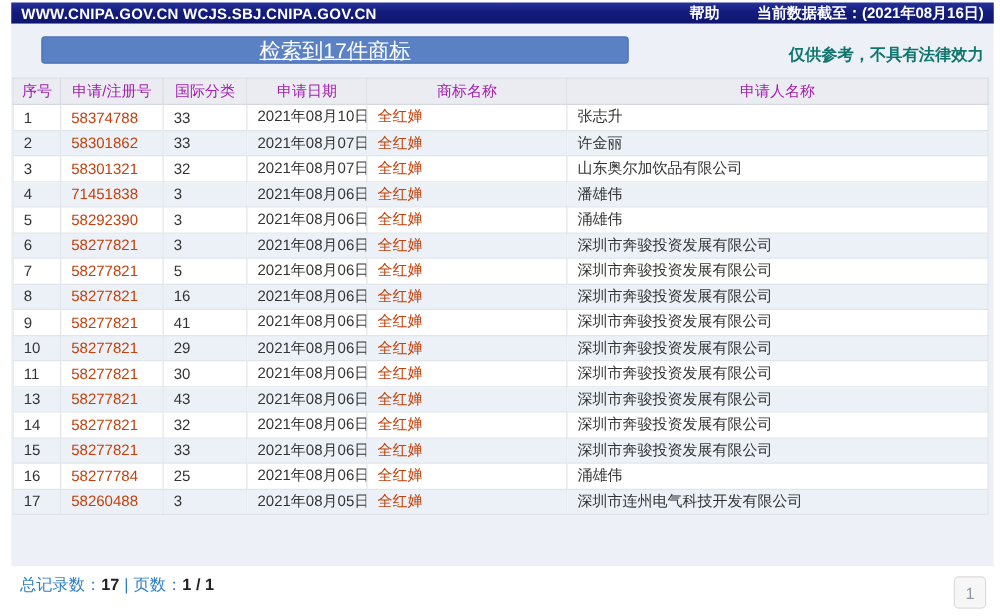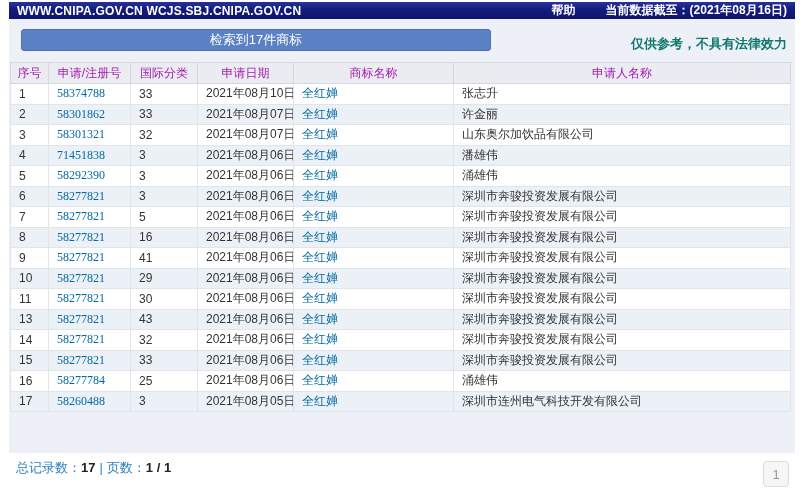--- a/index.html
+++ b/index.html
@@ -17,27 +17,28 @@
     display: flex; align-items: center; padding: 0 8px;
   }
   .topbar-title { letter-spacing: 0.2px; }
   .topbar-right { margin-left: auto; display: flex; align-items: center; gap: 30px; font-weight: bold; }
   .topbar-help { cursor: pointer; }
   .panel {
     position: absolute; left: 9px; top: 19px; width: 786px; height: 434px;
     background: #edf1f7;
   }
   .search-btn {
-    position: absolute; left: 12px; top: 10px; width: 470px; height: 22px;
+    position: absolute; left: 24px; top: 10px; width: 470px; height: 22px;
     background: linear-gradient(180deg, #6e90d0 0%, #5b81c5 55%, #52779e0 100%);
     background-color: #5b81c5;
     border: 1px solid #4d72b4; border-radius: 3px;
-    color: #ffffff; font-size: 13px;
+    color: #ffffff; font-size: 17px;
     display: flex; align-items: center; justify-content: center;
     cursor: pointer;
+    text-decoration: underline;
   }
   .disclaimer {
     position: absolute; right: 8px; top: 16px;
     color: #0f766e; font-size: 13px; font-weight: bold;
   }
   table.results {
     position: absolute; left: 1px; top: 43px; width: 780px;
     border-collapse: collapse; table-layout: fixed;
     background: #ffffff; font-size: 12px;
   }
@@ -46,21 +47,21 @@
     border: 1px solid #d5d9df;
     height: 21px; font-weight: normal; color: #a21caf;
     text-align: center; white-space: nowrap; overflow: hidden;
   }
   table.results td {
     border: 1px solid #e1e5ea;
     height: 20.5px; padding: 0 2px 0 8px; color: #333333;
     white-space: nowrap; overflow: hidden; text-align: left;
   }
   table.results tbody tr:nth-child(even) td { background: #ebf1f7; }
-  a.cell-link { color: #0369a1; text-decoration: none; cursor: pointer; font-family: Liberation Serif, serif; }
+  a.cell-link { color: #c2410c; text-decoration: none; cursor: pointer; }
   .footer {
     position: absolute; left: 16px; top: 459px; font-size: 13px; color: #2e7fc4;
   }
   .footer b { color: #222222; font-weight: bold; }
   .footer .sep { color: #2e7fc4; margin: 0 4px; }
   .page-box {
     position: absolute; left: 763px; top: 461px; width: 26px; height: 26px;
     border: 1px solid #dcdcdc; border-radius: 4px; background: #f6f6f6;
     color: #8d9aa8; font-size: 13px;
     display: flex; align-items: center; justify-content: center; cursor: pointer;

